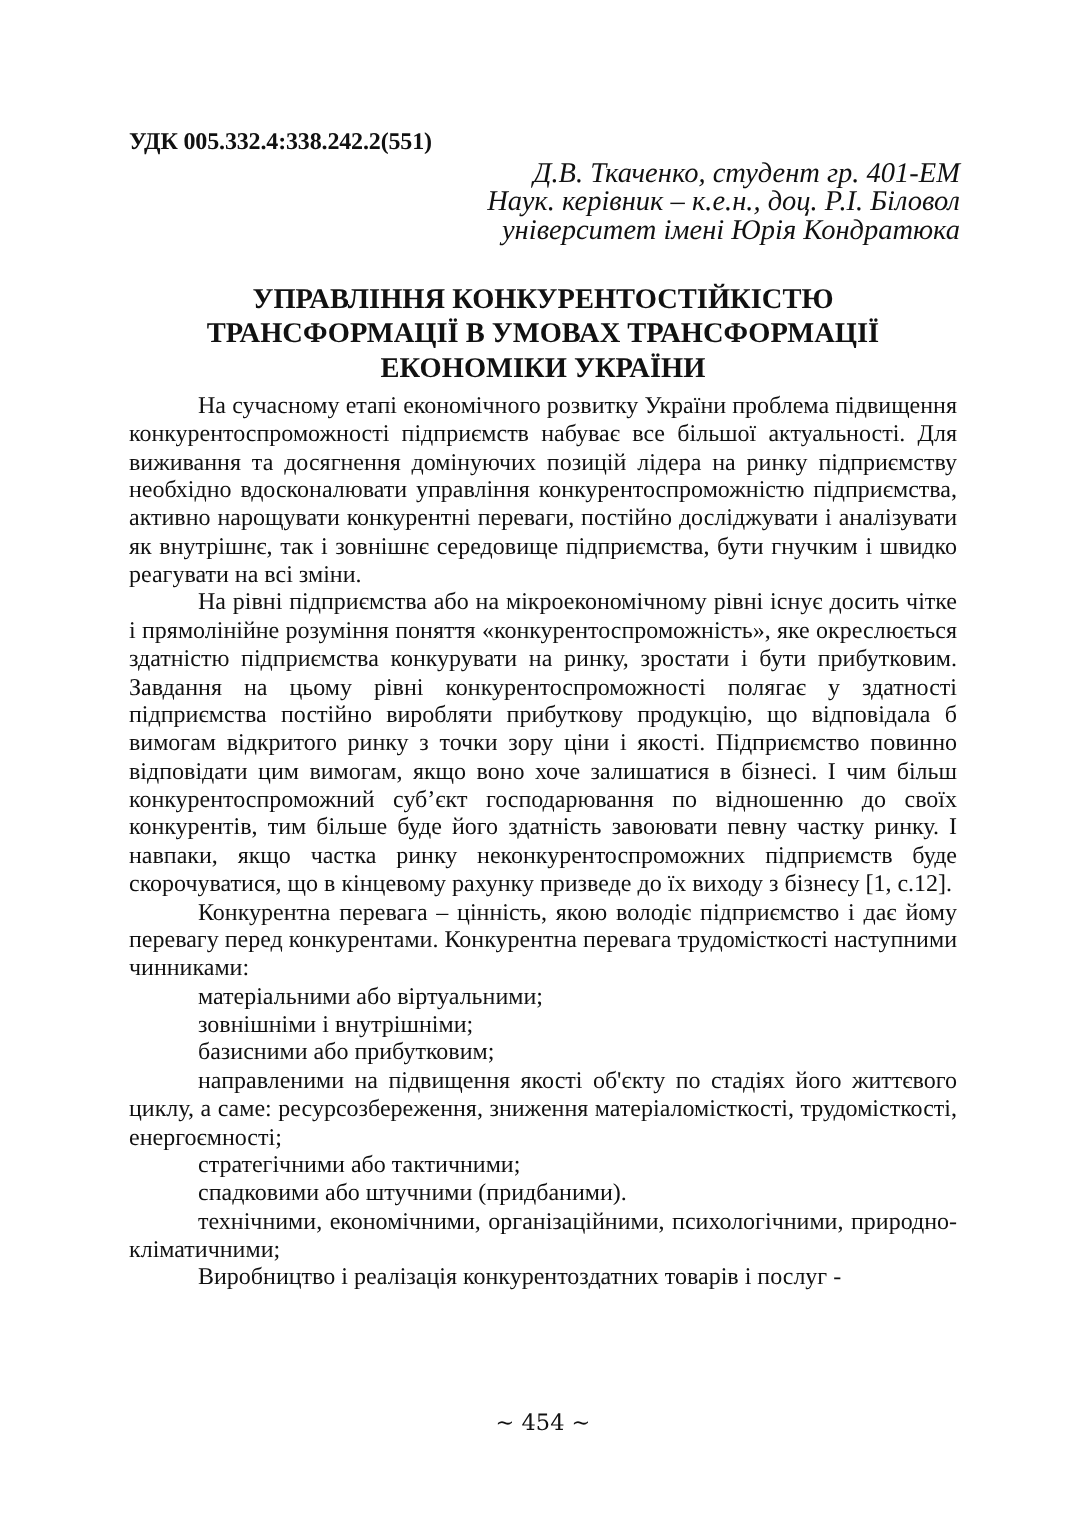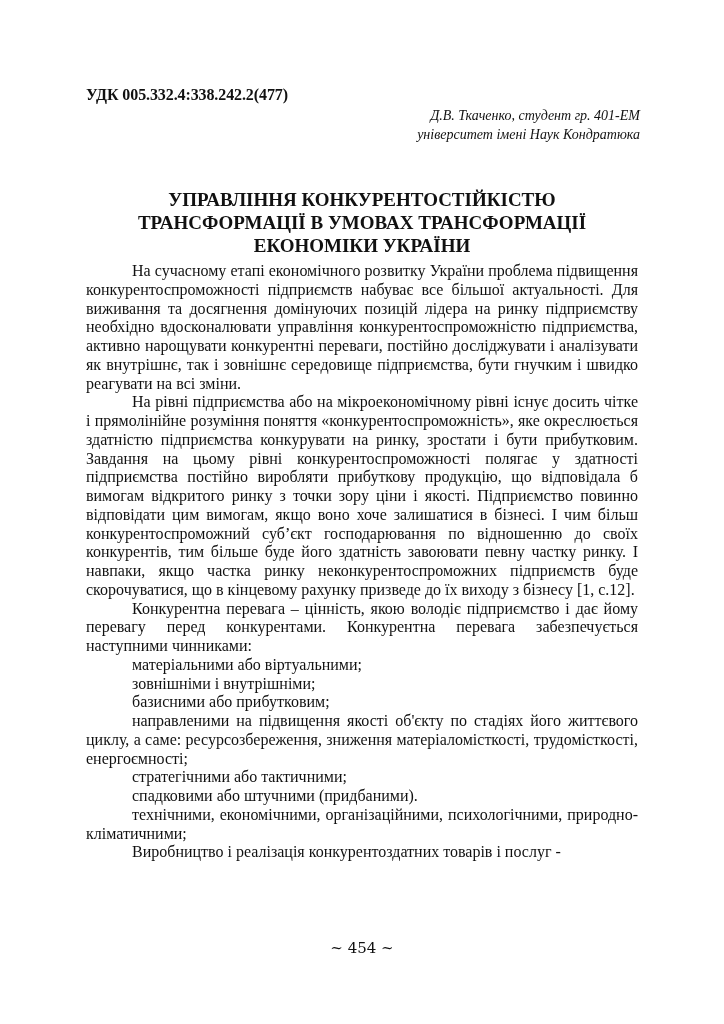--- a/index.html
+++ b/index.html
@@ -7,21 +7,21 @@
     width: 724px; height: 1024px; position: relative; overflow: hidden;
     font-family: "Liberation Serif", "DejaVu Serif", serif;
     color: #111;
   }
   .udk {
     position: absolute; left: 86px; top: 86px;
     font-weight: bold; font-size: 16px; letter-spacing: -0.1px;
   }
   .authors {
     position: absolute; right: 84px; top: 106px;
-    text-align: right; font-style: italic; font-size: 14px; line-height: 19px; font-family: Liberation Serif, serif;
+    text-align: right; font-style: italic; font-size: 19px; line-height: 19px; font-family: Liberation Serif, serif;
   }
   .title {
     position: absolute; left: 86px; width: 552px; top: 188px;
     text-align: center; font-weight: bold; font-size: 19px; line-height: 23px;
   }
   .body {
     position: absolute; left: 86px; width: 552px; top: 262px;
     font-size: 16px; line-height: 18.75px;
   }
   .body p {
@@ -29,37 +29,38 @@
   }
   .body p.list { }
   .page-num {
     position: absolute; left: 0; width: 724px; top: 939px;
     text-align: center; font-family: "DejaVu Serif", serif; font-size: 15px;
   }
 </style>
 </head>
 <body>
 
-<div class="udk">УДК 005.332.4:338.242.2(477)</div>
+<div class="udk">УДК 005.332.4:338.242.2(551)</div>
 
 <div class="authors">
   <div>Д.В. Ткаченко, студент гр. 401-ЕМ</div>
-  <div>університет імені Наук Кондратюка</div>
+  <div>Наук. керівник – к.е.н., доц. Р.І. Біловол</div>
+  <div>університет імені Юрія Кондратюка</div>
 </div>
 
 <div class="title">
   <div>УПРАВЛІННЯ КОНКУРЕНТОСТІЙКІСТЮ</div>
   <div>ТРАНСФОРМАЦІЇ В УМОВАХ ТРАНСФОРМАЦІЇ</div>
   <div>ЕКОНОМІКИ УКРАЇНИ</div>
 </div>
 
 <div class="body">
   <p>На сучасному етапі економічного розвитку України проблема підвищення конкурентоспроможності підприємств набуває все більшої актуальності. Для виживання та досягнення домінуючих позицій лідера на ринку підприємству необхідно вдосконалювати управління конкурентоспроможністю підприємства, активно нарощувати конкурентні переваги, постійно досліджувати і аналізувати як внутрішнє, так і зовнішнє середовище підприємства, бути гнучким і швидко реагувати на всі зміни.</p>
   <p>На рівні підприємства або на мікроекономічному рівні існує досить чітке і прямолінійне розуміння поняття «конкурентоспроможність», яке окреслюється здатністю підприємства конкурувати на ринку, зростати і бути прибутковим. Завдання на цьому рівні конкурентоспроможності полягає у здатності підприємства постійно виробляти прибуткову продукцію, що відповідала б вимогам відкритого ринку з точки зору ціни і якості. Підприємство повинно відповідати цим вимогам, якщо воно хоче залишатися в бізнесі. І чим більш конкурентоспроможний суб’єкт господарювання по відношенню до своїх конкурентів, тим більше буде його здатність завоювати певну частку ринку. І навпаки, якщо частка ринку неконкурентоспроможних підприємств буде скорочуватися, що в кінцевому рахунку призведе до їх виходу з бізнесу [1, с.12].</p>
-  <p>Конкурентна перевага – цінність, якою володіє підприємство і дає йому перевагу перед конкурентами. Конкурентна перевага забезпечується наступними чинниками:</p>
+  <p>Конкурентна перевага – цінність, якою володіє підприємство і дає йому перевагу перед конкурентами. Конкурентна перевага трудомісткості наступними чинниками:</p>
   <p class="list">матеріальними або віртуальними;</p>
   <p class="list">зовнішніми і внутрішніми;</p>
   <p class="list">базисними або прибутковим;</p>
   <p class="list">направленими на підвищення якості об'єкту по стадіях його життєвого циклу, а саме: ресурсозбереження, зниження матеріаломісткості, трудомісткості, енергоємності;</p>
   <p class="list">стратегічними або тактичними;</p>
   <p class="list">спадковими або штучними (придбаними).</p>
   <p class="list">технічними, економічними, організаційними, психологічними, природно-кліматичними;</p>
   <p>Виробництво і реалізація конкурентоздатних товарів і послуг -</p>
 </div>
 

